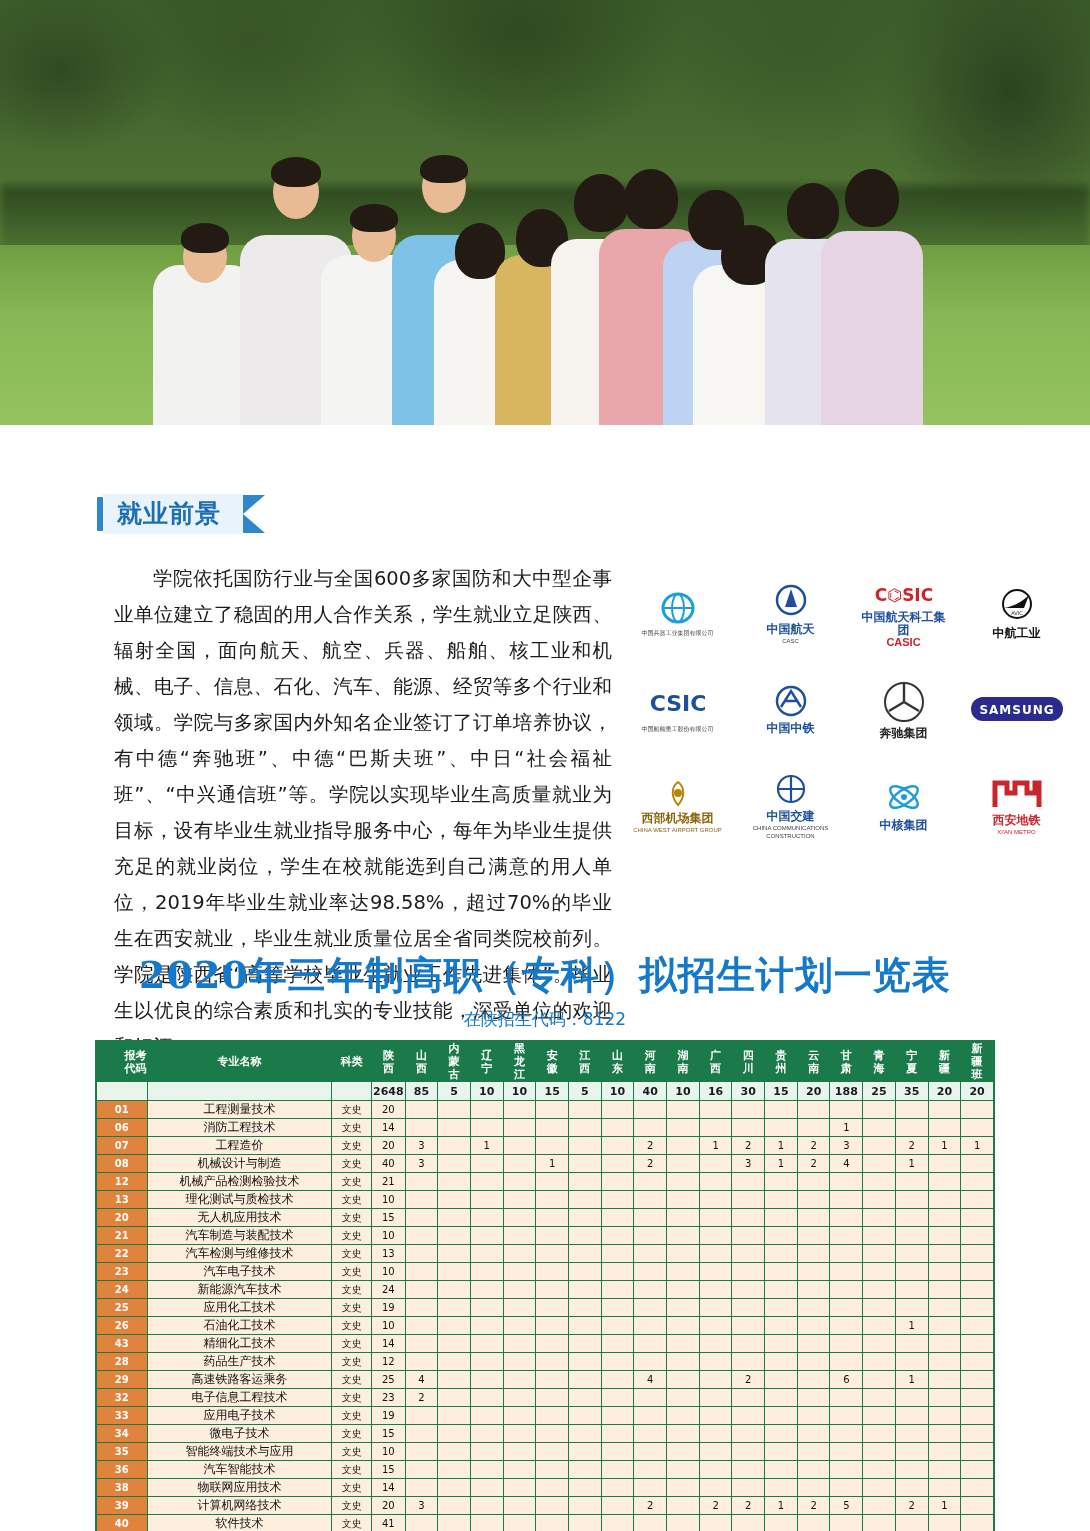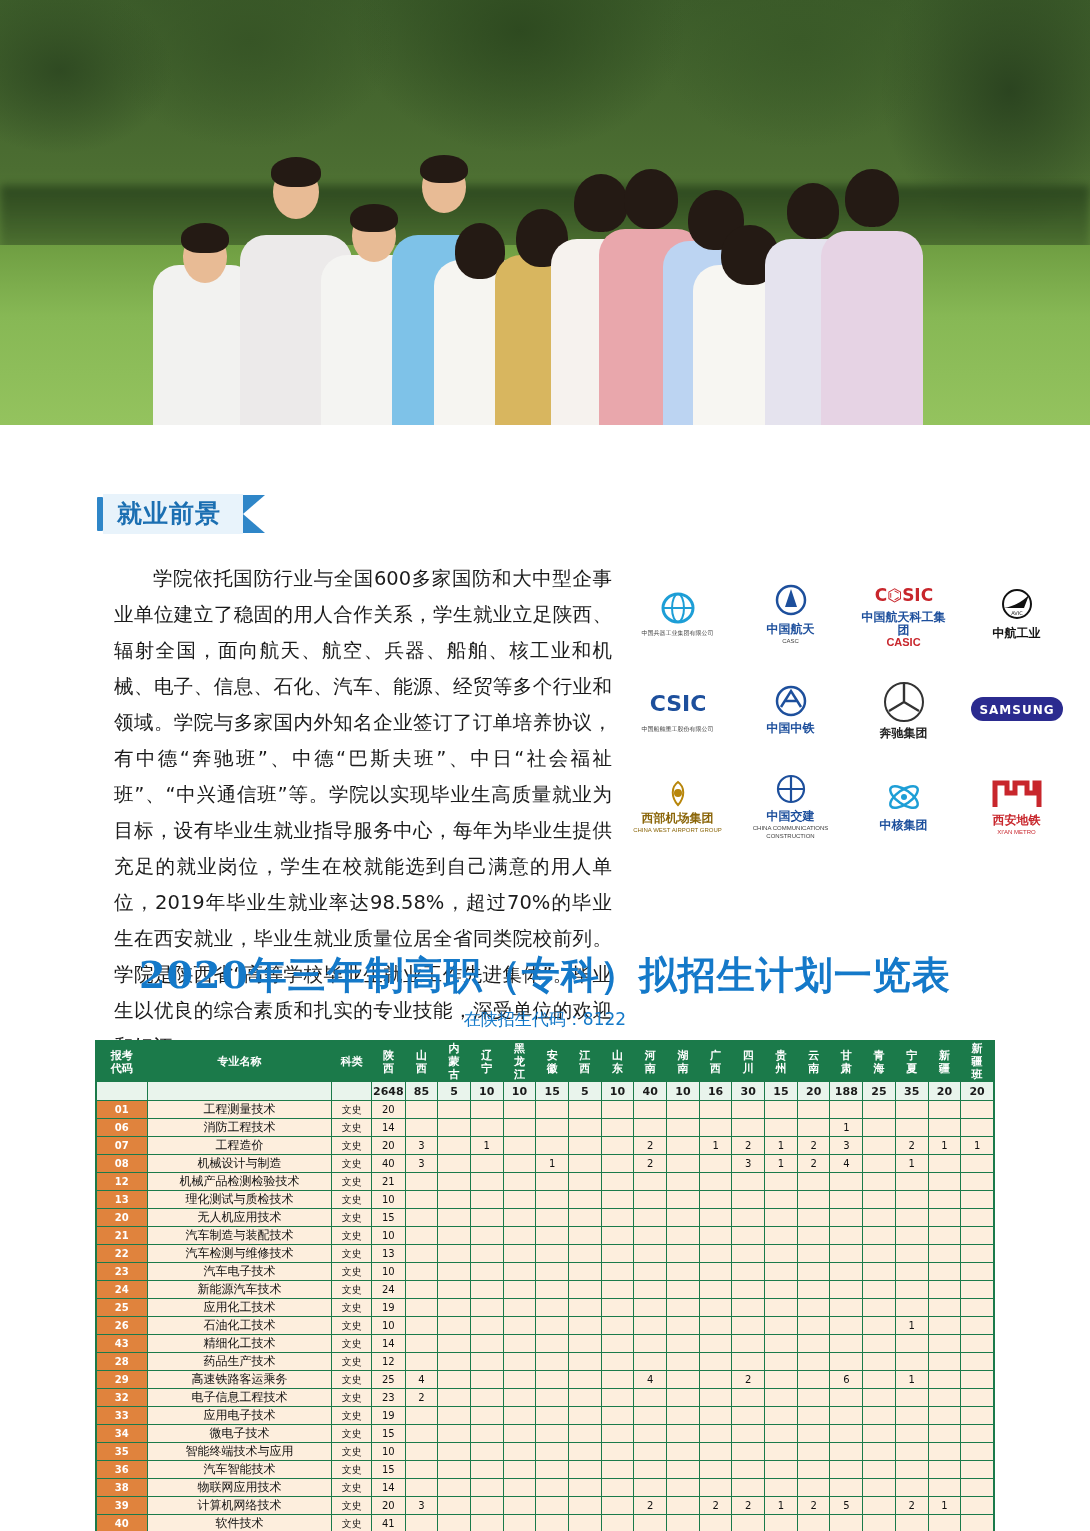--- a/index.html
+++ b/index.html
@@ -146,21 +146,21 @@
     height:15px;
   }
   table.plan thead th {
     background:#1b7a4a;
     color:#ffffff;
     font-weight:bold;
     font-size:11px;
     line-height:13px;
     height:40px;
   }
-  table.plan thead th.code-head { width:48px; }
+  table.plan thead th.code-head { width:48px;text-align:right; }
   table.plan thead th.major-head { width:175px; }
   table.plan thead th.kelei-head { width:38px; }
   table.plan thead th.prov { width:31px; }
   tr.totals td {
     background:#e9f4ec;
     font-weight:bold;
     font-size:11px;
     height:19px;
     color:#1a1a1a;
   }

